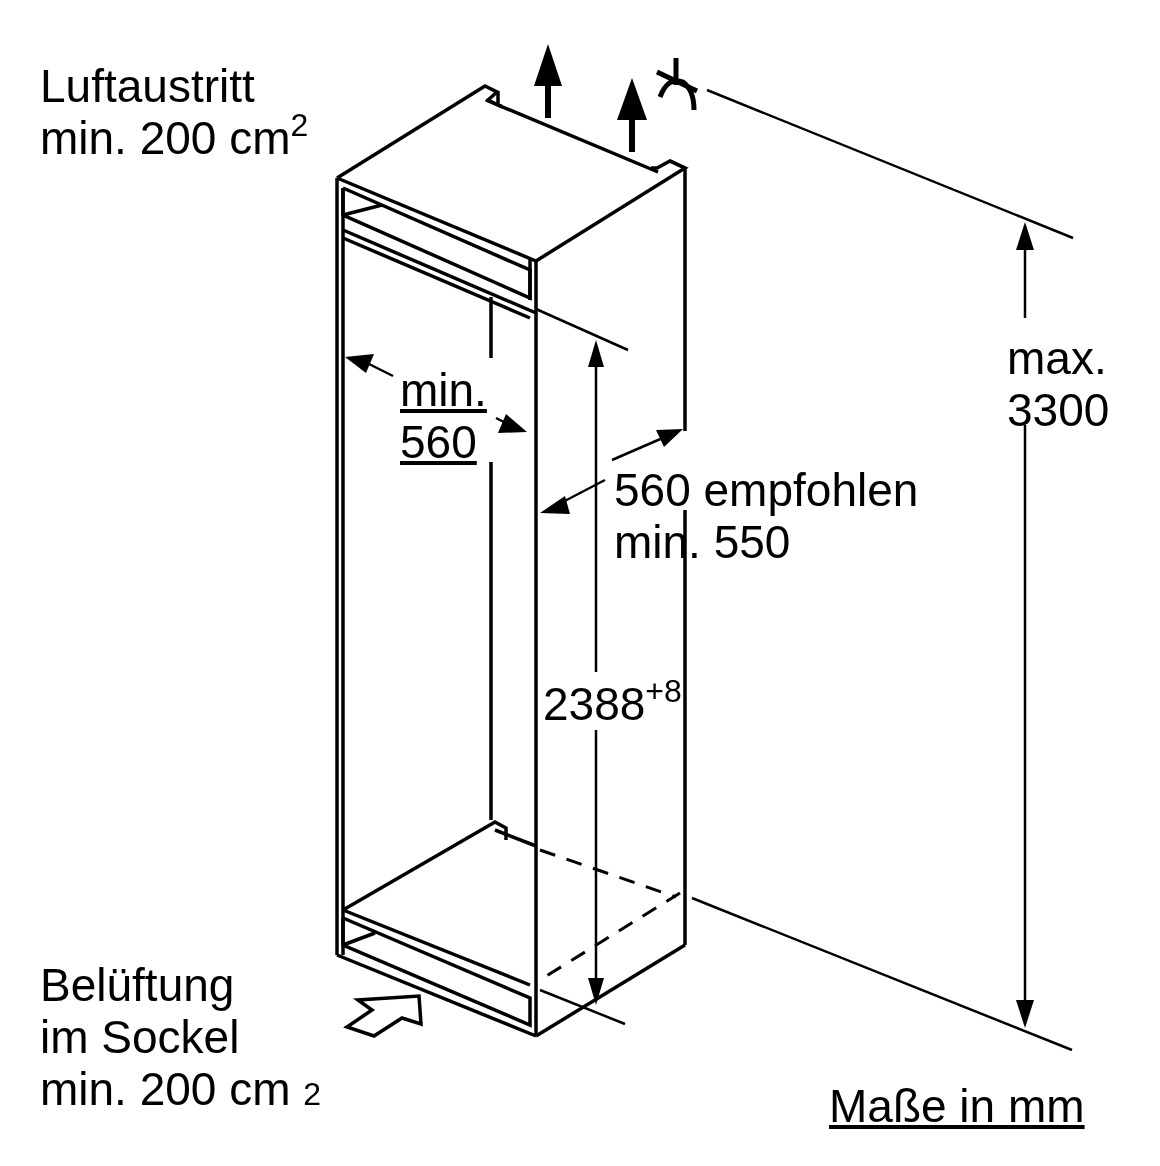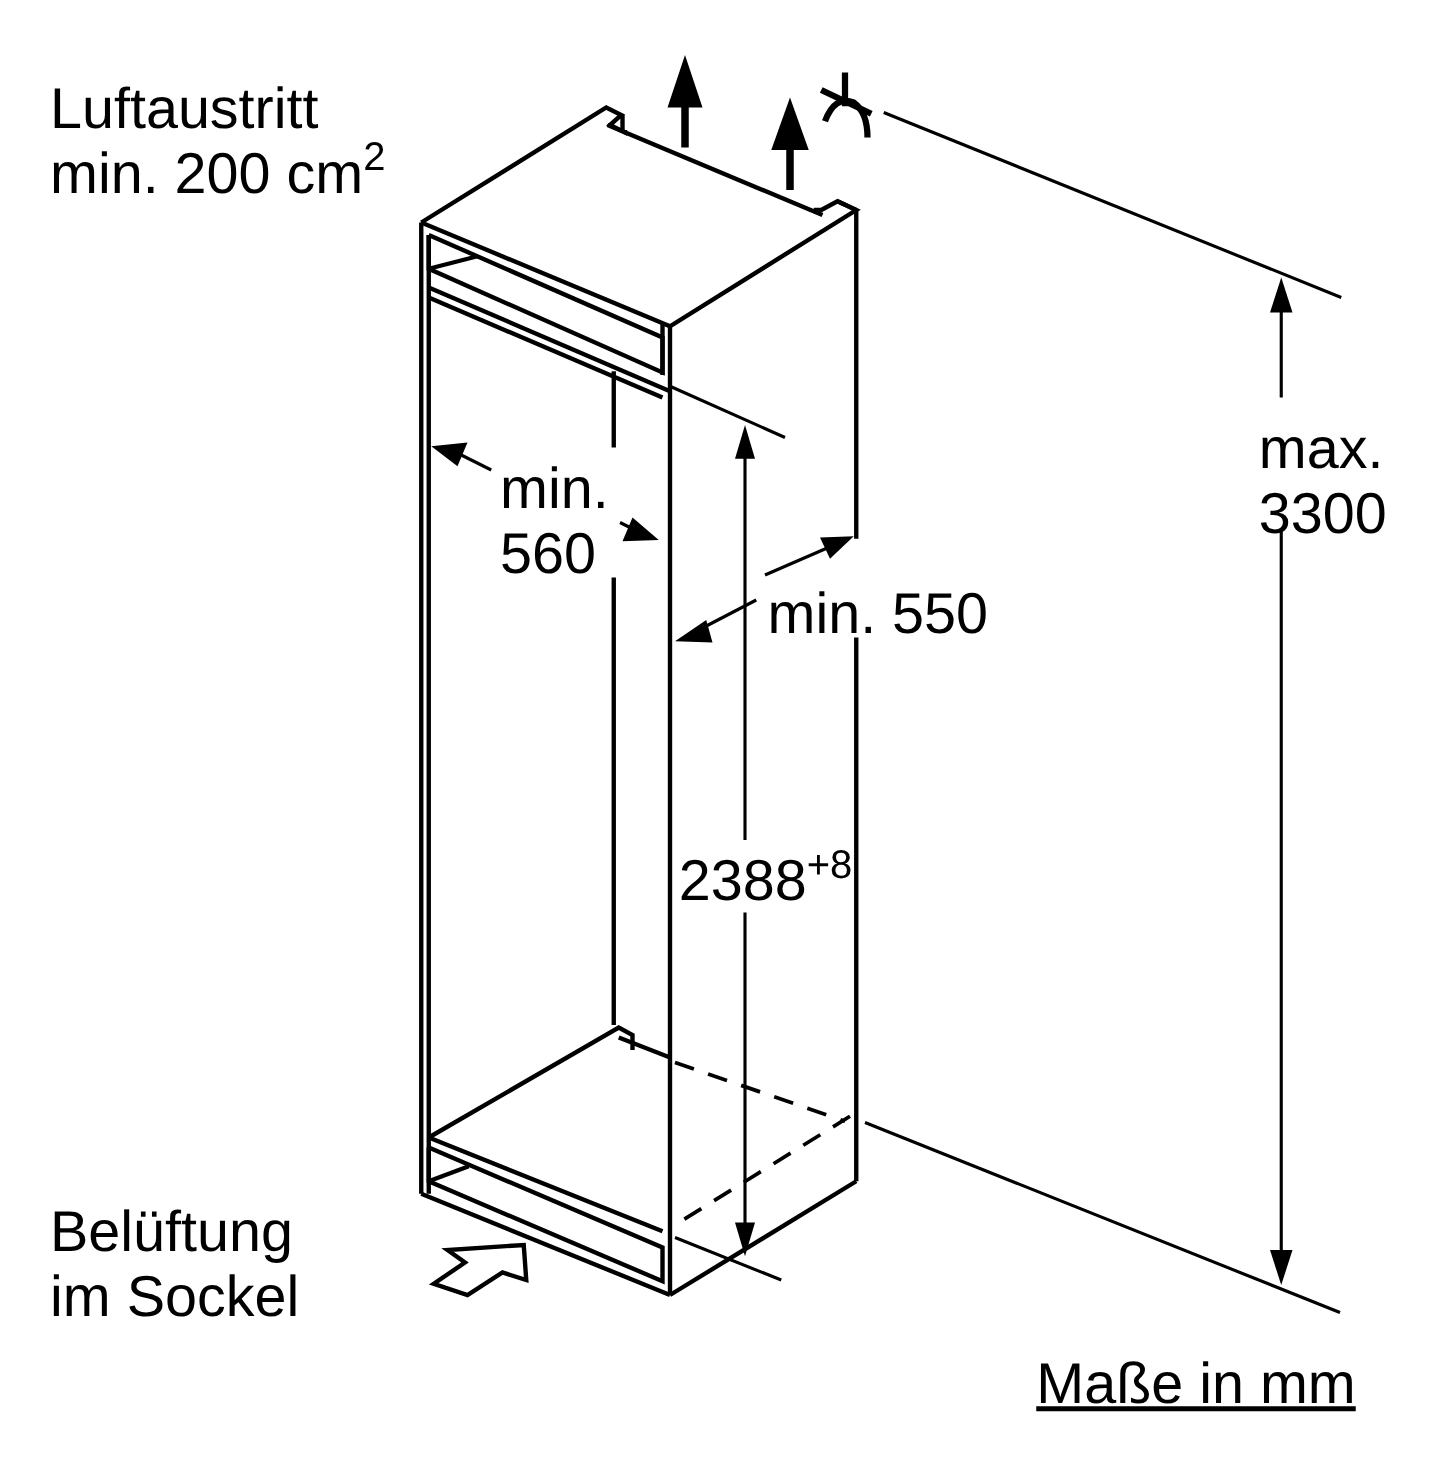--- a/index.html
+++ b/index.html
@@ -112,28 +112,30 @@
 </svg>
 
 <div class="label" style="left:40px; top:46px;margin-top:14px;">
   <div>Luftaustritt</div>
   <div><span>min. 200 cm</span><sup>2</sup></div>
 </div>
 
 <div class="label" style="left:40px; top:930px;margin-top:29px;">
   <div>Belüftung</div>
   <div>im Sockel</div>
+  <div><span>min. 200 cm</span> <span style="font-size:32px;">2</span></div>
 </div>
 
-<div class="label" style="left:400px; top:364px;">
+<div class="label" style="left:400px; top:364px;text-decoration:underline;">
   <div>min.</div>
   <div>560</div>
 </div>
 
 <div class="label" style="left:614px; top:464px;">
+  <div>560 empfohlen</div>
   <div>min. 550</div>
 </div>
 
 <div class="label" style="left:543px; top:678px;"><span>2388</span><sup>+8</sup></div>
 
 <div class="label" style="left:970px; top:332px;margin-left:37px;">
   <div>max.</div>
   <div>3300</div>
 </div>
 

